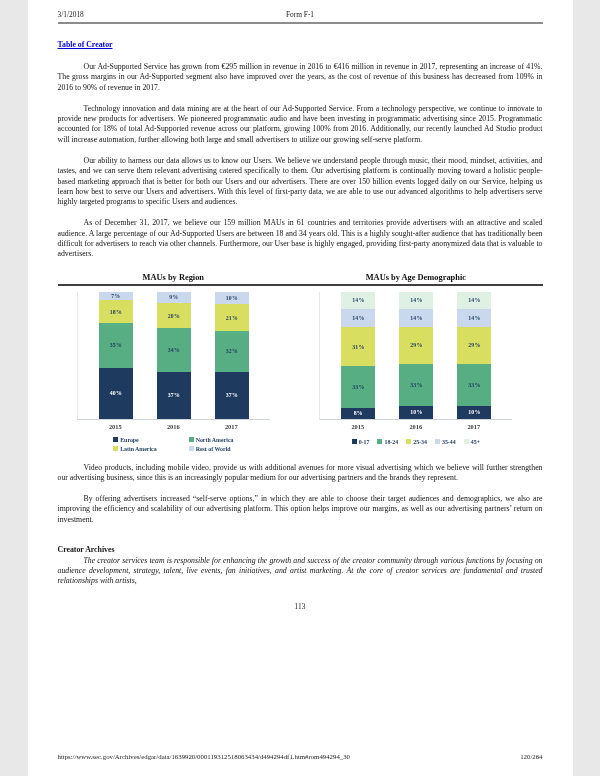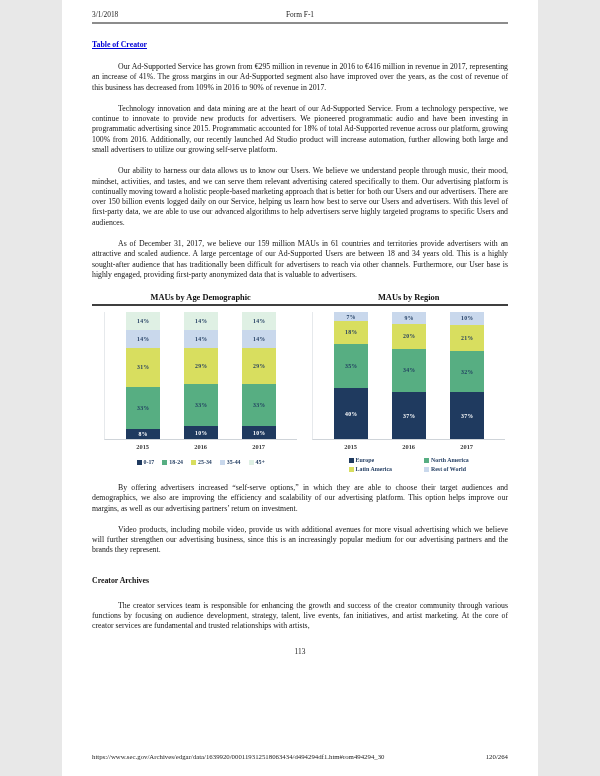--- a/index.html
+++ b/index.html
@@ -1,17 +1,17 @@
 <!DOCTYPE html>
 <html><head>
 <meta charset="utf-8">
 <style>
   html,body{margin:0;padding:0;background:#e8e8e8;}
   .page{
-    width:476px;height:776px;position:relative;background:#ffffff;
+    width:545px;height:776px;position:relative;background:#ffffff;
     font-family:"Liberation Serif","DejaVu Serif",serif;color:#141414;
     margin:0 auto;overflow:hidden;
   }
   .content{padding:10px 30px 0 30px;}
   .hdr{display:grid;grid-template-columns:1fr auto 1fr;font-size:7.4px;color:#222;}
   .hdr .l{text-align:left;}
   .hdr .c{text-align:center;}
   .hdr .r{text-align:right;}
   .page-rule{height:2px;background:#8c8c8c;margin-top:3px;}
   .toc{display:inline-block;margin-top:16px;color:#0000d6;font-weight:bold;
@@ -57,20 +57,91 @@
     <div class="page-rule"></div>
 
     <a class="toc">Table of Creator</a>
 
     <p class="body">Our Ad-Supported Service has grown from €295 million in revenue in 2016 to €416 million in revenue in 2017, representing an increase of 41%. The gross margins in our Ad-Supported segment also have improved over the years, as the cost of revenue of this business has decreased from 109% in 2016 to 90% of revenue in 2017.</p>
     <p class="body">Technology innovation and data mining are at the heart of our Ad-Supported Service. From a technology perspective, we continue to innovate to provide new products for advertisers. We pioneered programmatic audio and have been investing in programmatic advertising since 2015. Programmatic accounted for 18% of total Ad-Supported revenue across our platform, growing 100% from 2016. Additionally, our recently launched Ad Studio product will increase automation, further allowing both large and small advertisers to utilize our growing self-serve platform.</p>
     <p class="body">Our ability to harness our data allows us to know our Users. We believe we understand people through music, their mood, mindset, activities, and tastes, and we can serve them relevant advertising catered specifically to them. Our advertising platform is continually moving toward a holistic people-based marketing approach that is better for both our Users and our advertisers. There are over 150 billion events logged daily on our Service, helping us learn how best to serve our Users and advertisers. With this level of first-party data, we are able to use our advanced algorithms to help advertisers serve highly targeted programs to specific Users and audiences.</p>
     <p class="body">As of December 31, 2017, we believe our 159 million MAUs in 61 countries and territories provide advertisers with an attractive and scaled audience. A large percentage of our Ad-Supported Users are between 18 and 34 years old. This is a highly sought-after audience that has traditionally been difficult for advertisers to reach via other channels. Furthermore, our User base is highly engaged, providing first-party anonymized data that is valuable to advertisers.</p>
 
     <div class="charts-row">
+      <div class="chart right">
+        <div class="chart-title">MAUs by Region</div>
+        <div class="chart-rule"></div>
+        <div class="plot" id="plot1">
+            <div class="bar">
+              <div class="seg" style="height: 40%; background: rgb(31, 58, 95);">
+                <span style="color: rgb(255, 255, 255);">40%</span>
+              </div>
+              <div class="seg" style="height: 35%; background: rgb(87, 174, 130);">
+                <span style="color: rgb(31, 58, 95);">35%</span>
+              </div>
+              <div class="seg" style="height: 18%; background: rgb(216, 222, 95);">
+                <span style="color: rgb(31, 58, 95);">18%</span>
+              </div>
+              <div class="seg" style="height: 7%; background: rgb(201, 216, 236);">
+                <span style="color: rgb(31, 58, 95);">7%</span>
+              </div>
+            </div>
+            <div class="bar">
+              <div class="seg" style="height: 37%; background: rgb(31, 58, 95);">
+                <span style="color: rgb(255, 255, 255);">37%</span>
+              </div>
+              <div class="seg" style="height: 34%; background: rgb(87, 174, 130);">
+                <span style="color: rgb(31, 58, 95);">34%</span>
+              </div>
+              <div class="seg" style="height: 20%; background: rgb(216, 222, 95);">
+                <span style="color: rgb(31, 58, 95);">20%</span>
+              </div>
+              <div class="seg" style="height: 9%; background: rgb(201, 216, 236);">
+                <span style="color: rgb(31, 58, 95);">9%</span>
+              </div>
+            </div>
+            <div class="bar">
+              <div class="seg" style="height: 37%; background: rgb(31, 58, 95);">
+                <span style="color: rgb(255, 255, 255);">37%</span>
+              </div>
+              <div class="seg" style="height: 32%; background: rgb(87, 174, 130);">
+                <span style="color: rgb(31, 58, 95);">32%</span>
+              </div>
+              <div class="seg" style="height: 21%; background: rgb(216, 222, 95);">
+                <span style="color: rgb(31, 58, 95);">21%</span>
+              </div>
+              <div class="seg" style="height: 10%; background: rgb(201, 216, 236);">
+                <span style="color: rgb(31, 58, 95);">10%</span>
+              </div>
+            </div>
+          </div>
+        <div class="years" id="years1">
+            <div class="year">2015</div>
+            <div class="year">2016</div>
+            <div class="year">2017</div>
+          </div>
+        <div class="legend grid" id="legend1">
+            <span class="lg-item">
+              <span class="lg-sq" style="background: rgb(31, 58, 95);"></span>
+              <span>Europe</span>
+            </span>
+            <span class="lg-item">
+              <span class="lg-sq" style="background: rgb(87, 174, 130);"></span>
+              <span>North America</span>
+            </span>
+            <span class="lg-item">
+              <span class="lg-sq" style="background: rgb(216, 222, 95);"></span>
+              <span>Latin America</span>
+            </span>
+            <span class="lg-item">
+              <span class="lg-sq" style="background: rgb(201, 216, 236);"></span>
+              <span>Rest of World</span>
+            </span>
+          </div>
+      </div>
       <div class="chart">
         <div class="chart-title">MAUs by Age Demographic</div>
         <div class="chart-rule"></div>
         <div class="plot" id="plot0">
             <div class="bar">
               <div class="seg" style="height: 8%; background: rgb(31, 58, 95);">
                 <span style="color: rgb(255, 255, 255);">8%</span>
               </div>
               <div class="seg" style="height: 33%; background: rgb(87, 174, 130);">
                 <span style="color: rgb(31, 58, 95);">33%</span>
@@ -141,98 +212,27 @@
             <span class="lg-item">
               <span class="lg-sq" style="background: rgb(201, 216, 236);"></span>
               <span>35-44</span>
             </span>
             <span class="lg-item">
               <span class="lg-sq" style="background: rgb(223, 240, 228);"></span>
               <span>45+</span>
             </span>
           </div>
       </div>
-      <div class="chart right">
-        <div class="chart-title">MAUs by Region</div>
-        <div class="chart-rule"></div>
-        <div class="plot" id="plot1">
-            <div class="bar">
-              <div class="seg" style="height: 40%; background: rgb(31, 58, 95);">
-                <span style="color: rgb(255, 255, 255);">40%</span>
-              </div>
-              <div class="seg" style="height: 35%; background: rgb(87, 174, 130);">
-                <span style="color: rgb(31, 58, 95);">35%</span>
-              </div>
-              <div class="seg" style="height: 18%; background: rgb(216, 222, 95);">
-                <span style="color: rgb(31, 58, 95);">18%</span>
-              </div>
-              <div class="seg" style="height: 7%; background: rgb(201, 216, 236);">
-                <span style="color: rgb(31, 58, 95);">7%</span>
-              </div>
-            </div>
-            <div class="bar">
-              <div class="seg" style="height: 37%; background: rgb(31, 58, 95);">
-                <span style="color: rgb(255, 255, 255);">37%</span>
-              </div>
-              <div class="seg" style="height: 34%; background: rgb(87, 174, 130);">
-                <span style="color: rgb(31, 58, 95);">34%</span>
-              </div>
-              <div class="seg" style="height: 20%; background: rgb(216, 222, 95);">
-                <span style="color: rgb(31, 58, 95);">20%</span>
-              </div>
-              <div class="seg" style="height: 9%; background: rgb(201, 216, 236);">
-                <span style="color: rgb(31, 58, 95);">9%</span>
-              </div>
-            </div>
-            <div class="bar">
-              <div class="seg" style="height: 37%; background: rgb(31, 58, 95);">
-                <span style="color: rgb(255, 255, 255);">37%</span>
-              </div>
-              <div class="seg" style="height: 32%; background: rgb(87, 174, 130);">
-                <span style="color: rgb(31, 58, 95);">32%</span>
-              </div>
-              <div class="seg" style="height: 21%; background: rgb(216, 222, 95);">
-                <span style="color: rgb(31, 58, 95);">21%</span>
-              </div>
-              <div class="seg" style="height: 10%; background: rgb(201, 216, 236);">
-                <span style="color: rgb(31, 58, 95);">10%</span>
-              </div>
-            </div>
-          </div>
-        <div class="years" id="years1">
-            <div class="year">2015</div>
-            <div class="year">2016</div>
-            <div class="year">2017</div>
-          </div>
-        <div class="legend grid" id="legend1">
-            <span class="lg-item">
-              <span class="lg-sq" style="background: rgb(31, 58, 95);"></span>
-              <span>Europe</span>
-            </span>
-            <span class="lg-item">
-              <span class="lg-sq" style="background: rgb(87, 174, 130);"></span>
-              <span>North America</span>
-            </span>
-            <span class="lg-item">
-              <span class="lg-sq" style="background: rgb(216, 222, 95);"></span>
-              <span>Latin America</span>
-            </span>
-            <span class="lg-item">
-              <span class="lg-sq" style="background: rgb(201, 216, 236);"></span>
-              <span>Rest of World</span>
-            </span>
-          </div>
-      </div>
     </div>
 
+    <p class="body">Video products, including mobile video, provide us with additional avenues for more visual advertising which we believe will further strengthen our advertising business, since this is an increasingly popular medium for our advertising partners and the brands they represent.</p>
     <p class="body">By offering advertisers increased “self-serve options,” in which they are able to choose their target audiences and demographics, we also are improving the efficiency and scalability of our advertising platform. This option helps improve our margins, as well as our advertising partners’ return on investment.</p>
-    <p class="body">Video products, including mobile video, provide us with additional avenues for more visual advertising which we believe will further strengthen our advertising business, since this is an increasingly popular medium for our advertising partners and the brands they represent.</p>
 
     <p class="subhead">Creator Archives</p>
-    <p class="body" style="margin-top:16px;">The creator services team is responsible for enhancing the growth and success of the creator community through various functions by focusing on audience development, strategy, talent, live events, fan initiatives, and artist marketing. At the core of creator services are fundamental and trusted relationships with artists,</p>
+    <p class="body" style="margin-top:2px;font-style:italic;">The creator services team is responsible for enhancing the growth and success of the creator community through various functions by focusing on audience development, strategy, talent, live events, fan initiatives, and artist marketing. At the core of creator services are fundamental and trusted relationships with artists,</p>
 
     <div class="pagenum">113</div>
   </div>
 
   <div class="footer">
     <span>https://www.sec.gov/Archives/edgar/data/1639920/000119312518063434/d494294df1.htm#rom494294_30</span>
     <span>120/264</span>
   </div>
 </div>
 

